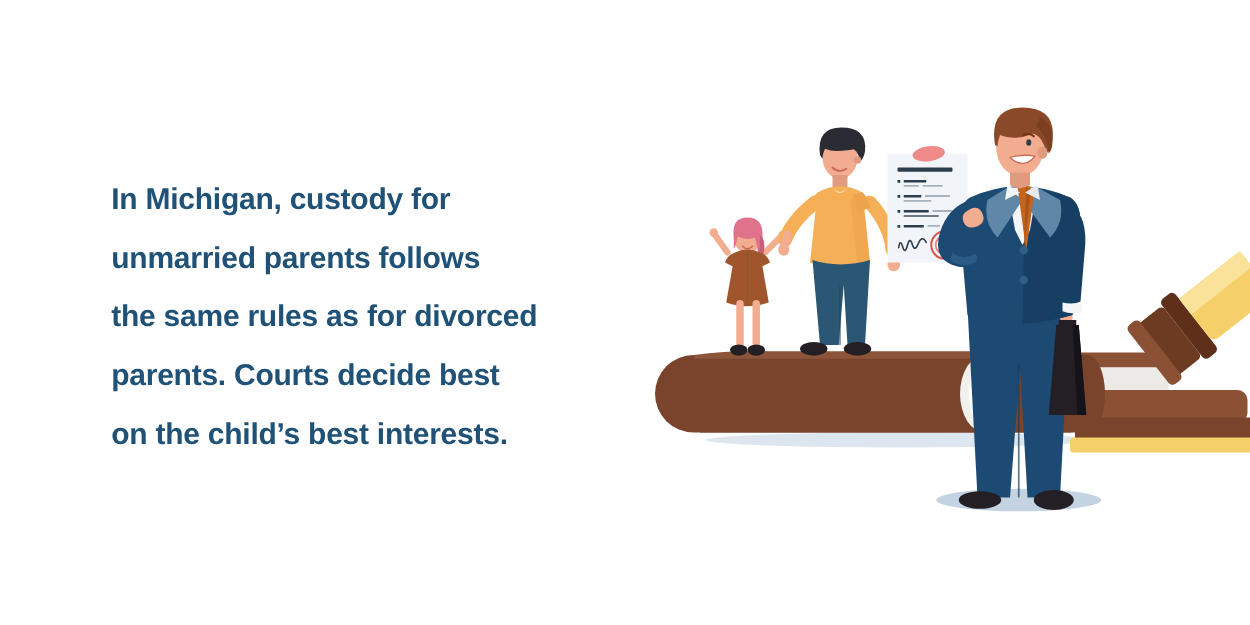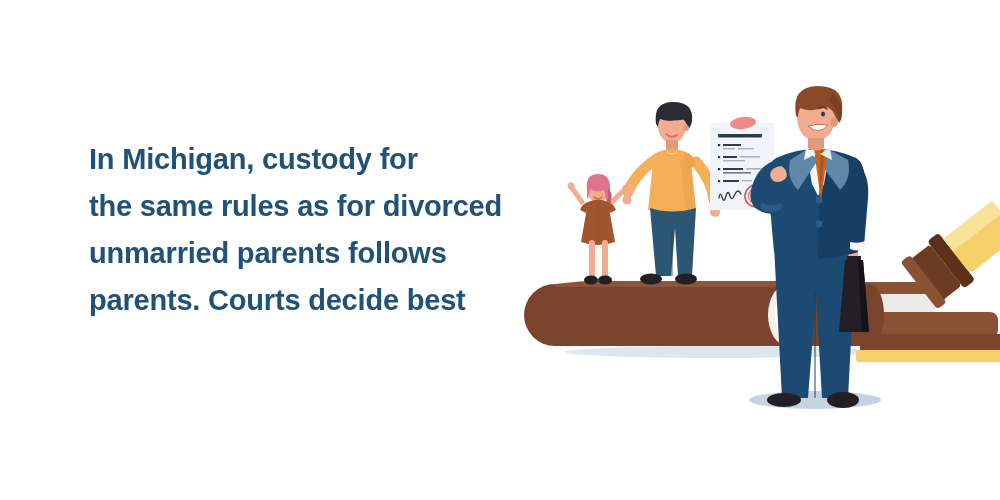--- a/index.html
+++ b/index.html
@@ -12,21 +12,21 @@
   #root{position:relative;width:1000px;height:500px;background:#ffffff;}
 
   
   .quote-block{
     position:absolute;
     left:89px; top:136px;
     width:415px;
   }
   .quote-line{
     font-family:"Liberation Sans", sans-serif;
-    font-size:29px;
+    font-size:24px;
     font-weight:bold;
     line-height:47px;
     color:#205277;
     letter-spacing:-0.2px;
     white-space:nowrap;
   }
 
   
   .illustration{
     position:absolute;
@@ -35,23 +35,24 @@
   }
   .illustration svg{display:block;width:480px;height:420px;}
 </style>
 </head>
 <body>
 
 <div id="root">
 
   <div class="quote-block">
     <div class="quote-line">In Michigan, custody for</div>
+    <div class="quote-line">unmarried parents follows</div>
     <div class="quote-line">the same rules as for divorced</div>
-    <div class="quote-line">unmarried parents follows</div>
     <div class="quote-line">parents. Courts decide best</div>
+    <div class="quote-line">on the child’s best interests.</div>
   </div>
 
   <div class="illustration">
     <svg viewBox="0 0 480 420" xmlns="http://www.w3.org/2000/svg">
 
       <ellipse cx="200" cy="322" rx="155" ry="6" fill="#dde6ee"></ellipse>
 
       <g>
         <rect x="330" y="252" width="90" height="12" rx="2" fill="#8a5134"></rect>
         <rect x="335" y="264" width="80" height="32" fill="#eceae6"></rect>

